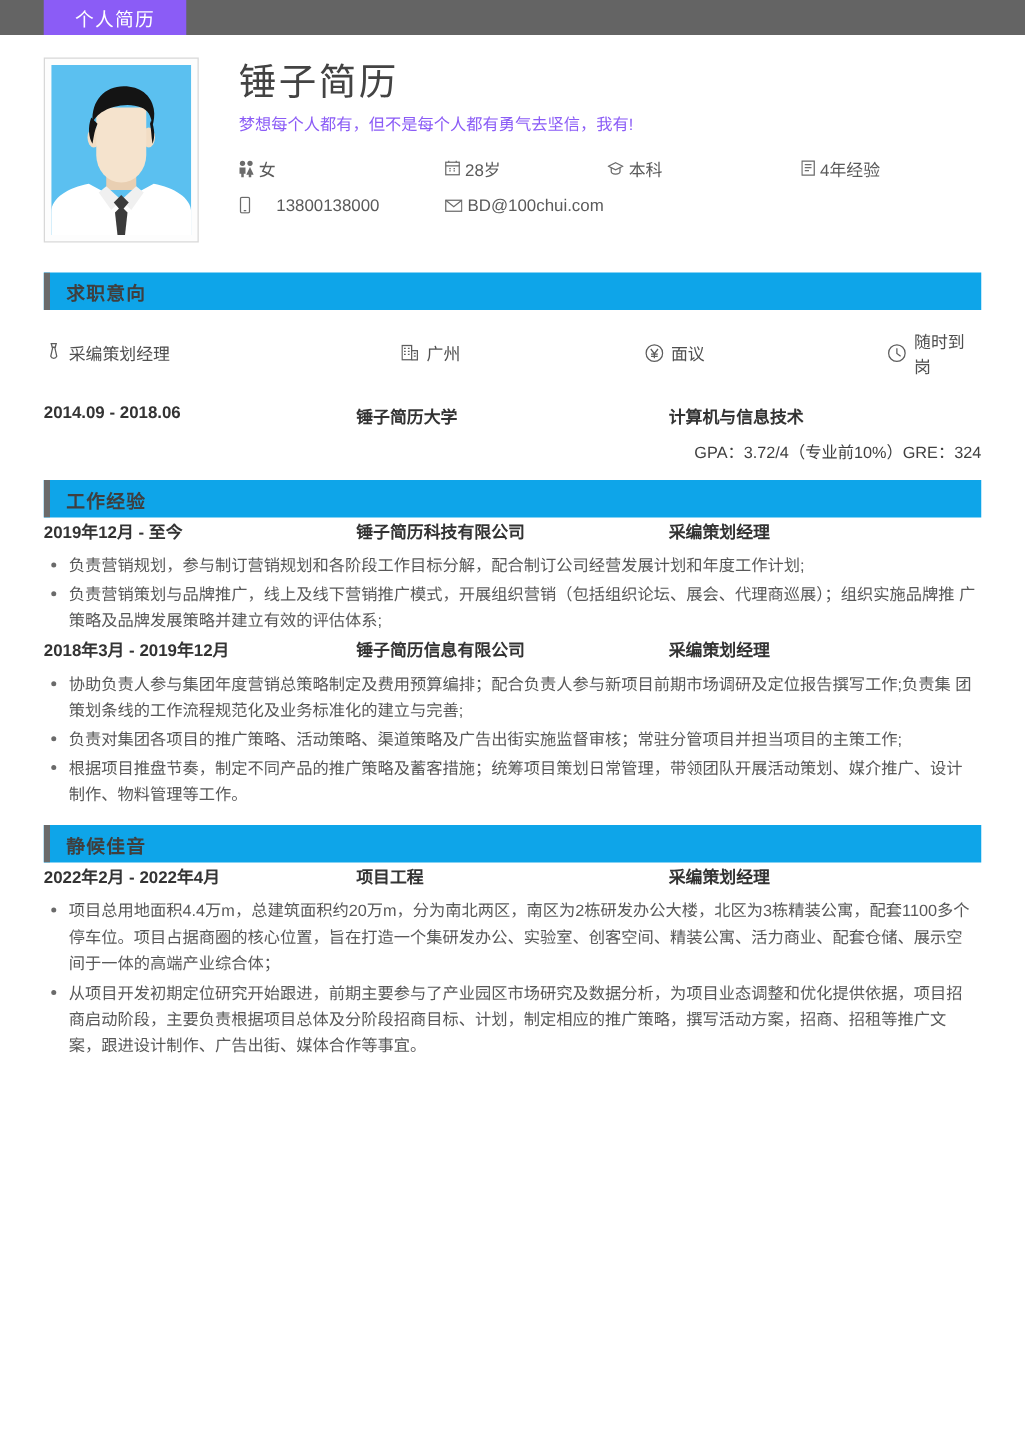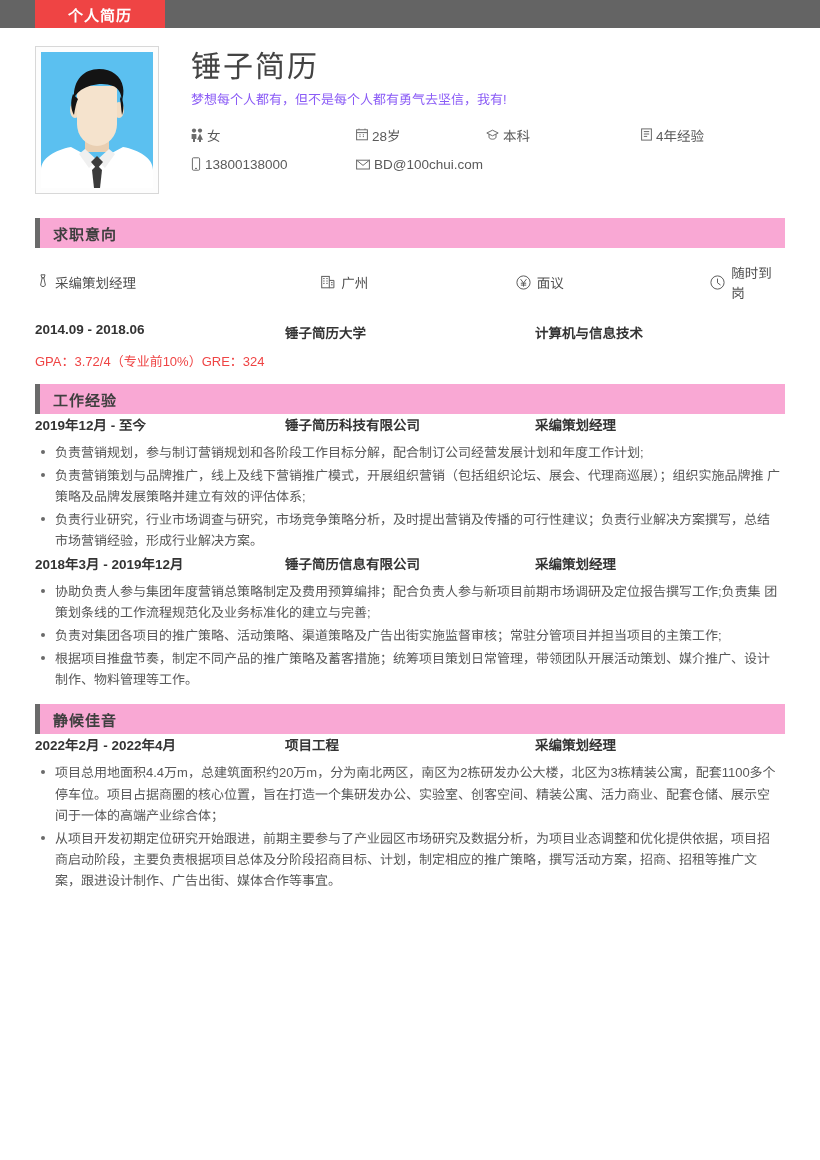--- a/index.html
+++ b/index.html
@@ -20,29 +20,29 @@
   
   .topbar {
     height: 28px;
     background: #646464;
     display: flex;
     align-items: stretch;
     padding-left: 35px;
     box-sizing: border-box;
   }
   .topbar-tab {
-    background: #ef4444;
+    background: #8b5cf6;
     color: #ffffff;
     font-size: 15px;
-    font-weight: bold;
+    font-weight: normal;
     letter-spacing: 1px;
     display: flex;
     align-items: center;
     justify-content: center;
-    width: 130px;
+    width: 114px;
     box-sizing: border-box;
   }
 
   
   .page {
     padding: 0 35px;
     box-sizing: border-box;
   }
 
   
@@ -102,30 +102,30 @@
     align-items: center;
     justify-content: center;
     margin-right: 4px;
     color: #6b6b6b;
     flex: 0 0 auto;
   }
   .fact-w1 { width: 165px; }
   .fact-w2 { width: 130px; }
   .fact-w3 { width: 155px; }
   .fact-w4 { width: auto; align-items: center; }
-  .fact-phone { width: 165px; }
+  .fact-phone { width: 165px; gap: 16px; }
   .fact-mail  { width: auto; }
 
   
   .section {
     margin-top: 14px;
   }
   .sec-head {
     height: 30px;
-    background: #f9a8d4;
+    background: #0ea5e9;
     display: flex;
     align-items: center;
     overflow: hidden;
   }
   .sec-accent {
     width: 5px;
     height: 30px;
     background: #6a6a6a;
     flex: 0 0 auto;
   }
@@ -167,22 +167,23 @@
     font-weight: bold;
     color: #333333;
     padding-bottom: 2px;
   }
   .entry-date { width: 250px; flex: 0 0 auto; }
   .entry-org  { width: 250px; flex: 0 0 auto; }
   .entry-role { flex: 1 1 auto; }
 
   .edu-sub {
     font-size: 13px;
-    color: #ef4444;
+    color: #404040;
     padding-top: 7px;
+    text-align: right;
   }
 
   .bullets {
     list-style: none;
     margin: 6px 0 0 0;
     padding: 0;
   }
   .bullets li {
     position: relative;
     padding-left: 20px;
@@ -387,21 +388,20 @@
 
     <div class="entry">
       <div class="entry-head">
         <div class="entry-date">2019年12月 - 至今</div>
         <div class="entry-org">锤子简历科技有限公司</div>
         <div class="entry-role">采编策划经理</div>
       </div>
       <ul class="bullets">
         <li>负责营销规划，参与制订营销规划和各阶段工作目标分解，配合制订公司经营发展计划和年度工作计划;</li>
         <li>负责营销策划与品牌推广，线上及线下营销推广模式，开展组织营销（包括组织论坛、展会、代理商巡展）；组织实施品牌推 广策略及品牌发展策略并建立有效的评估体系;</li>
-        <li>负责行业研究，行业市场调查与研究，市场竞争策略分析，及时提出营销及传播的可行性建议；负责行业解决方案撰写，总结 市场营销经验，形成行业解决方案。</li>
       </ul>
     </div>
 
     <div class="entry">
       <div class="entry-head">
         <div class="entry-date">2018年3月 - 2019年12月</div>
         <div class="entry-org">锤子简历信息有限公司</div>
         <div class="entry-role">采编策划经理</div>
       </div>
       <ul class="bullets">

